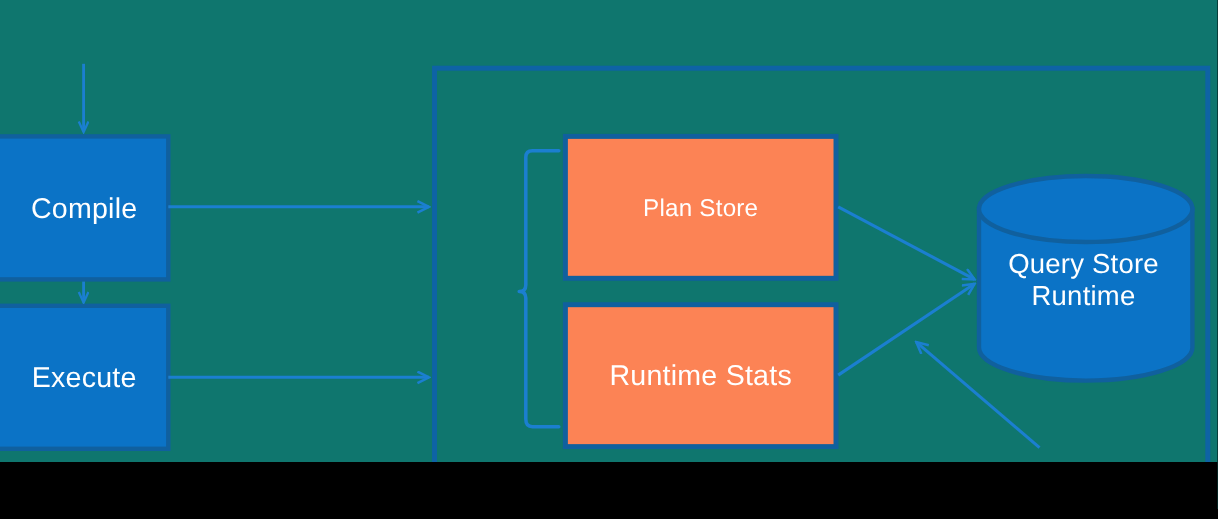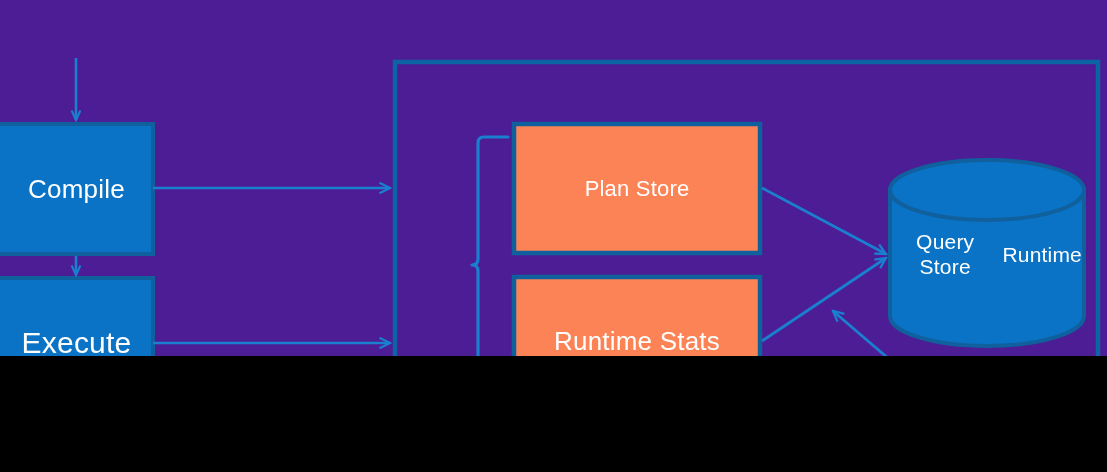--- a/index.html
+++ b/index.html
@@ -6,22 +6,22 @@
     margin: 0;
     padding: 0;
     background: #000000;
   }
   body {
     font-family: "Liberation Sans", sans-serif;
   }
   #stage {
     position: relative;
     width: 1107px;
-    height: 356px;
-    background: #4c1d95;
+    height: 420px;
+    background: #0f766e;
     overflow: hidden;
   }
   #stage svg {
     position: absolute;
     left: 0;
     top: 0;
   }
   .node-label {
     position: absolute;
     display: flex;
@@ -29,25 +29,25 @@
     justify-content: center;
     text-align: center;
     color: #ffffff;
     font-family: "Liberation Sans", sans-serif;
     font-weight: 400;
     pointer-events: none;
     line-height: 1.18;
     letter-spacing: 0.2px;
   }
   .lbl-compile  { left: 0px;   top: 124px; width: 153px; height: 130px; font-size: 26px; }
-  .lbl-execute  { left: 0px;   top: 278px; width: 153px; height: 130px; font-size: 30px; }
+  .lbl-execute  { left: 0px;   top: 278px; width: 153px; height: 130px; font-size: 26px; }
   .lbl-plan     { left: 512px; top: 122px; width: 250px; height: 133px; font-size: 22px; }
   .lbl-runtime  { left: 512px; top: 275px; width: 250px; height: 133px; font-size: 26px; text-align: right; }
-  .lbl-cyl      { left: 888px; top: 175px; width: 194px; height: 160px; font-size: 21px;
-                  flex-direction: row; }
+  .lbl-cyl      { left: 888px; top: 175px; width: 194px; height: 160px; font-size: 25px;
+                  flex-direction: column; }
 </style>
 </head>
 <body>
 
 <div id="stage">
 
   <svg width="1107" height="472" viewBox="0 0 1107 472">
 
     <defs>
       <marker id="ah" markerWidth="12" markerHeight="12" refX="10.5" refY="5" orient="auto" markerUnits="userSpaceOnUse">

